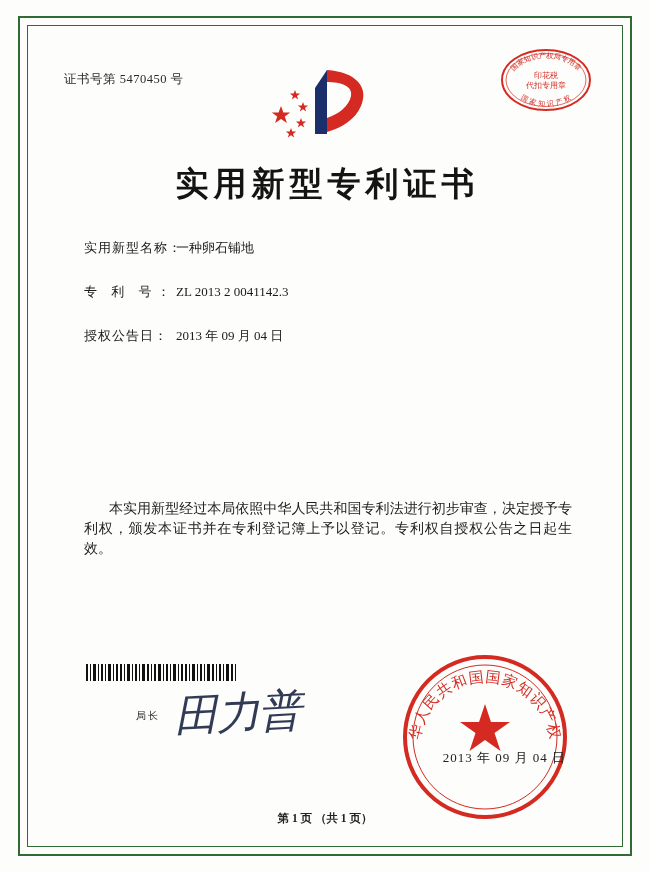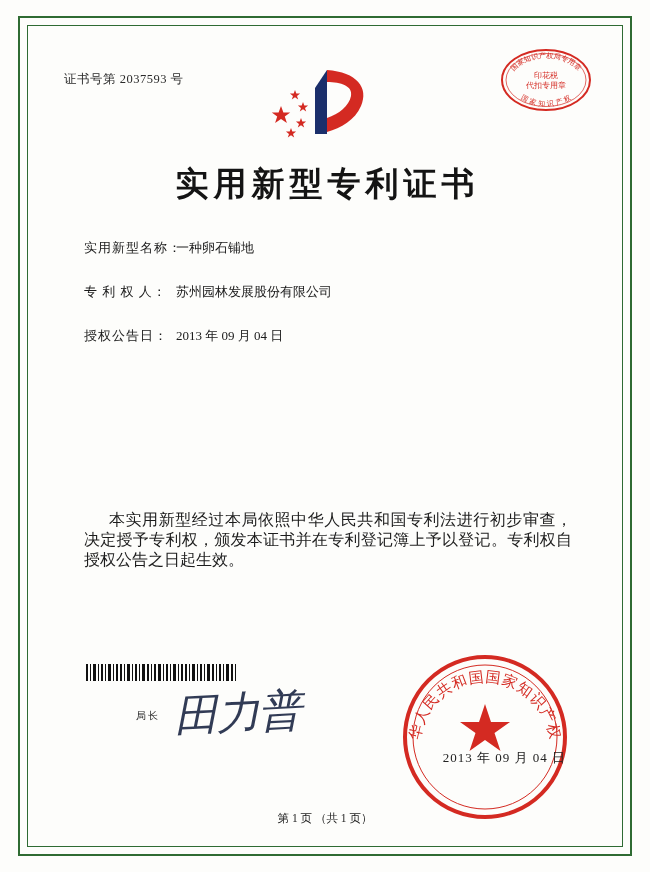--- a/index.html
+++ b/index.html
@@ -126,24 +126,24 @@
     width: 92px;
     letter-spacing: 5.5px;
   }
   .field-value {
     display: inline-block;
   }
 
   
   .paragraphs {
     position: absolute;
-    top: 466px;
+    top: 455px;
     left: 38px;
     right: 32px;
-    font-size: 16px;
+    font-size: 14px;
     line-height: 20px;
     color: #1d1d1d;
     text-align: justify;
   }
   .paragraphs p {
     margin: 0 0 2px 0;
     text-indent: 25px;
   }
 
   
@@ -196,37 +196,38 @@
 
   
   .page-footer {
     position: absolute;
     bottom: 6px;
     left: 0;
     right: 0;
     text-align: center;
     font-size: 11.5px;
     color: #222;
+    font-weight: bold;
   }
 </style>
 </head>
 <body>
 
 <div class="certificate">
 
   <div class="border-outer"></div>
   <div class="border-inner"></div>
   <div class="corner tl"></div>
   <div class="corner tr"></div>
   <div class="corner bl"></div>
   <div class="corner br"></div>
 
   <div class="content">
 
-    <div class="cert-no">证书号第 2037593 号</div>
+    <div class="cert-no">证书号第 5470450 号</div>
 
     <div class="oval-seal">
       <svg viewBox="0 0 104 72" width="104" height="72">
         <ellipse cx="52" cy="36" rx="44" ry="30" fill="none" stroke="#d42a22" stroke-width="2"></ellipse>
         <ellipse cx="52" cy="36" rx="40" ry="26.5" fill="none" stroke="#d42a22" stroke-width="0.7"></ellipse>
         <path id="topArc" d="M 16 38 A 36 24 0 0 1 88 38" fill="none"></path>
         <text font-size="7.2" fill="#d42a22" font-family="DejaVu Serif, serif">
           <textPath href="#topArc" startOffset="50%" text-anchor="middle">国家知识产权局专用章</textPath>
         </text>
         <text x="52" y="34" font-size="8" fill="#d42a22" text-anchor="middle" font-family="DejaVu Serif, serif">印花税</text>
@@ -252,21 +253,21 @@
       </svg>
     </div>
 
     <div class="main-title">实用新型专利证书</div>
 
     <div class="fields">
       <div class="field-row">
         <span class="field-label">实用新型名称：</span><span class="field-value">一种卵石铺地</span>
       </div>
       <div class="field-row">
-        <span class="field-label">专 利 权 人：</span><span class="field-value">苏州园林发展股份有限公司</span>
+        <span class="field-label wide">专  利  号：</span><span class="field-value">ZL 2013 2 0041142.3</span>
       </div>
       <div class="field-row">
         <span class="field-label">授权公告日：</span><span class="field-value">2013 年 09 月 04 日</span>
       </div>
     </div>
 
     <div class="paragraphs">
       <p>本实用新型经过本局依照中华人民共和国专利法进行初步审查，决定授予专利权，颁发本证书并在专利登记簿上予以登记。专利权自授权公告之日起生效。</p>
     </div>
 

